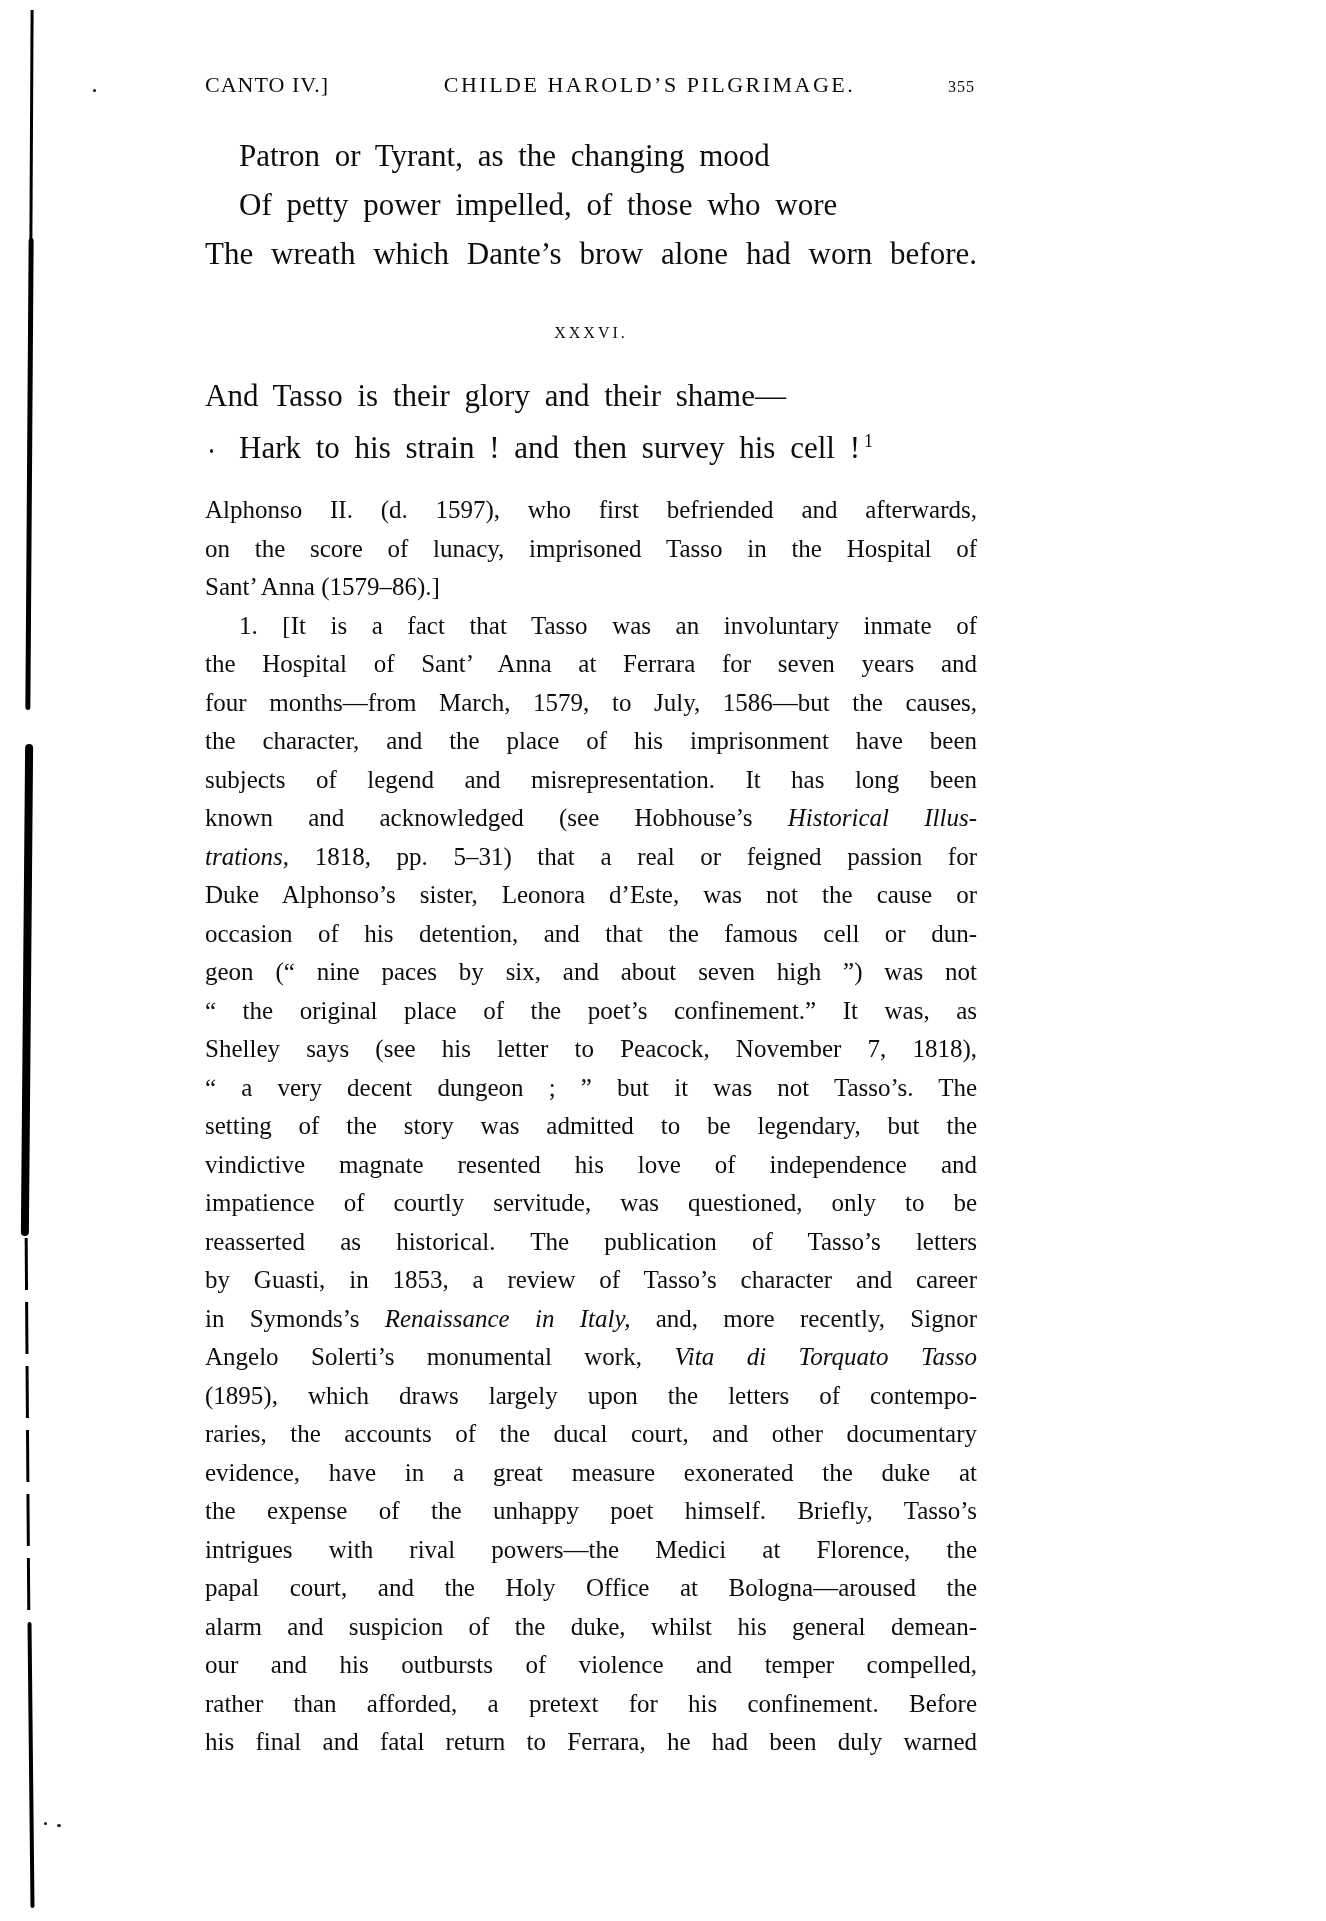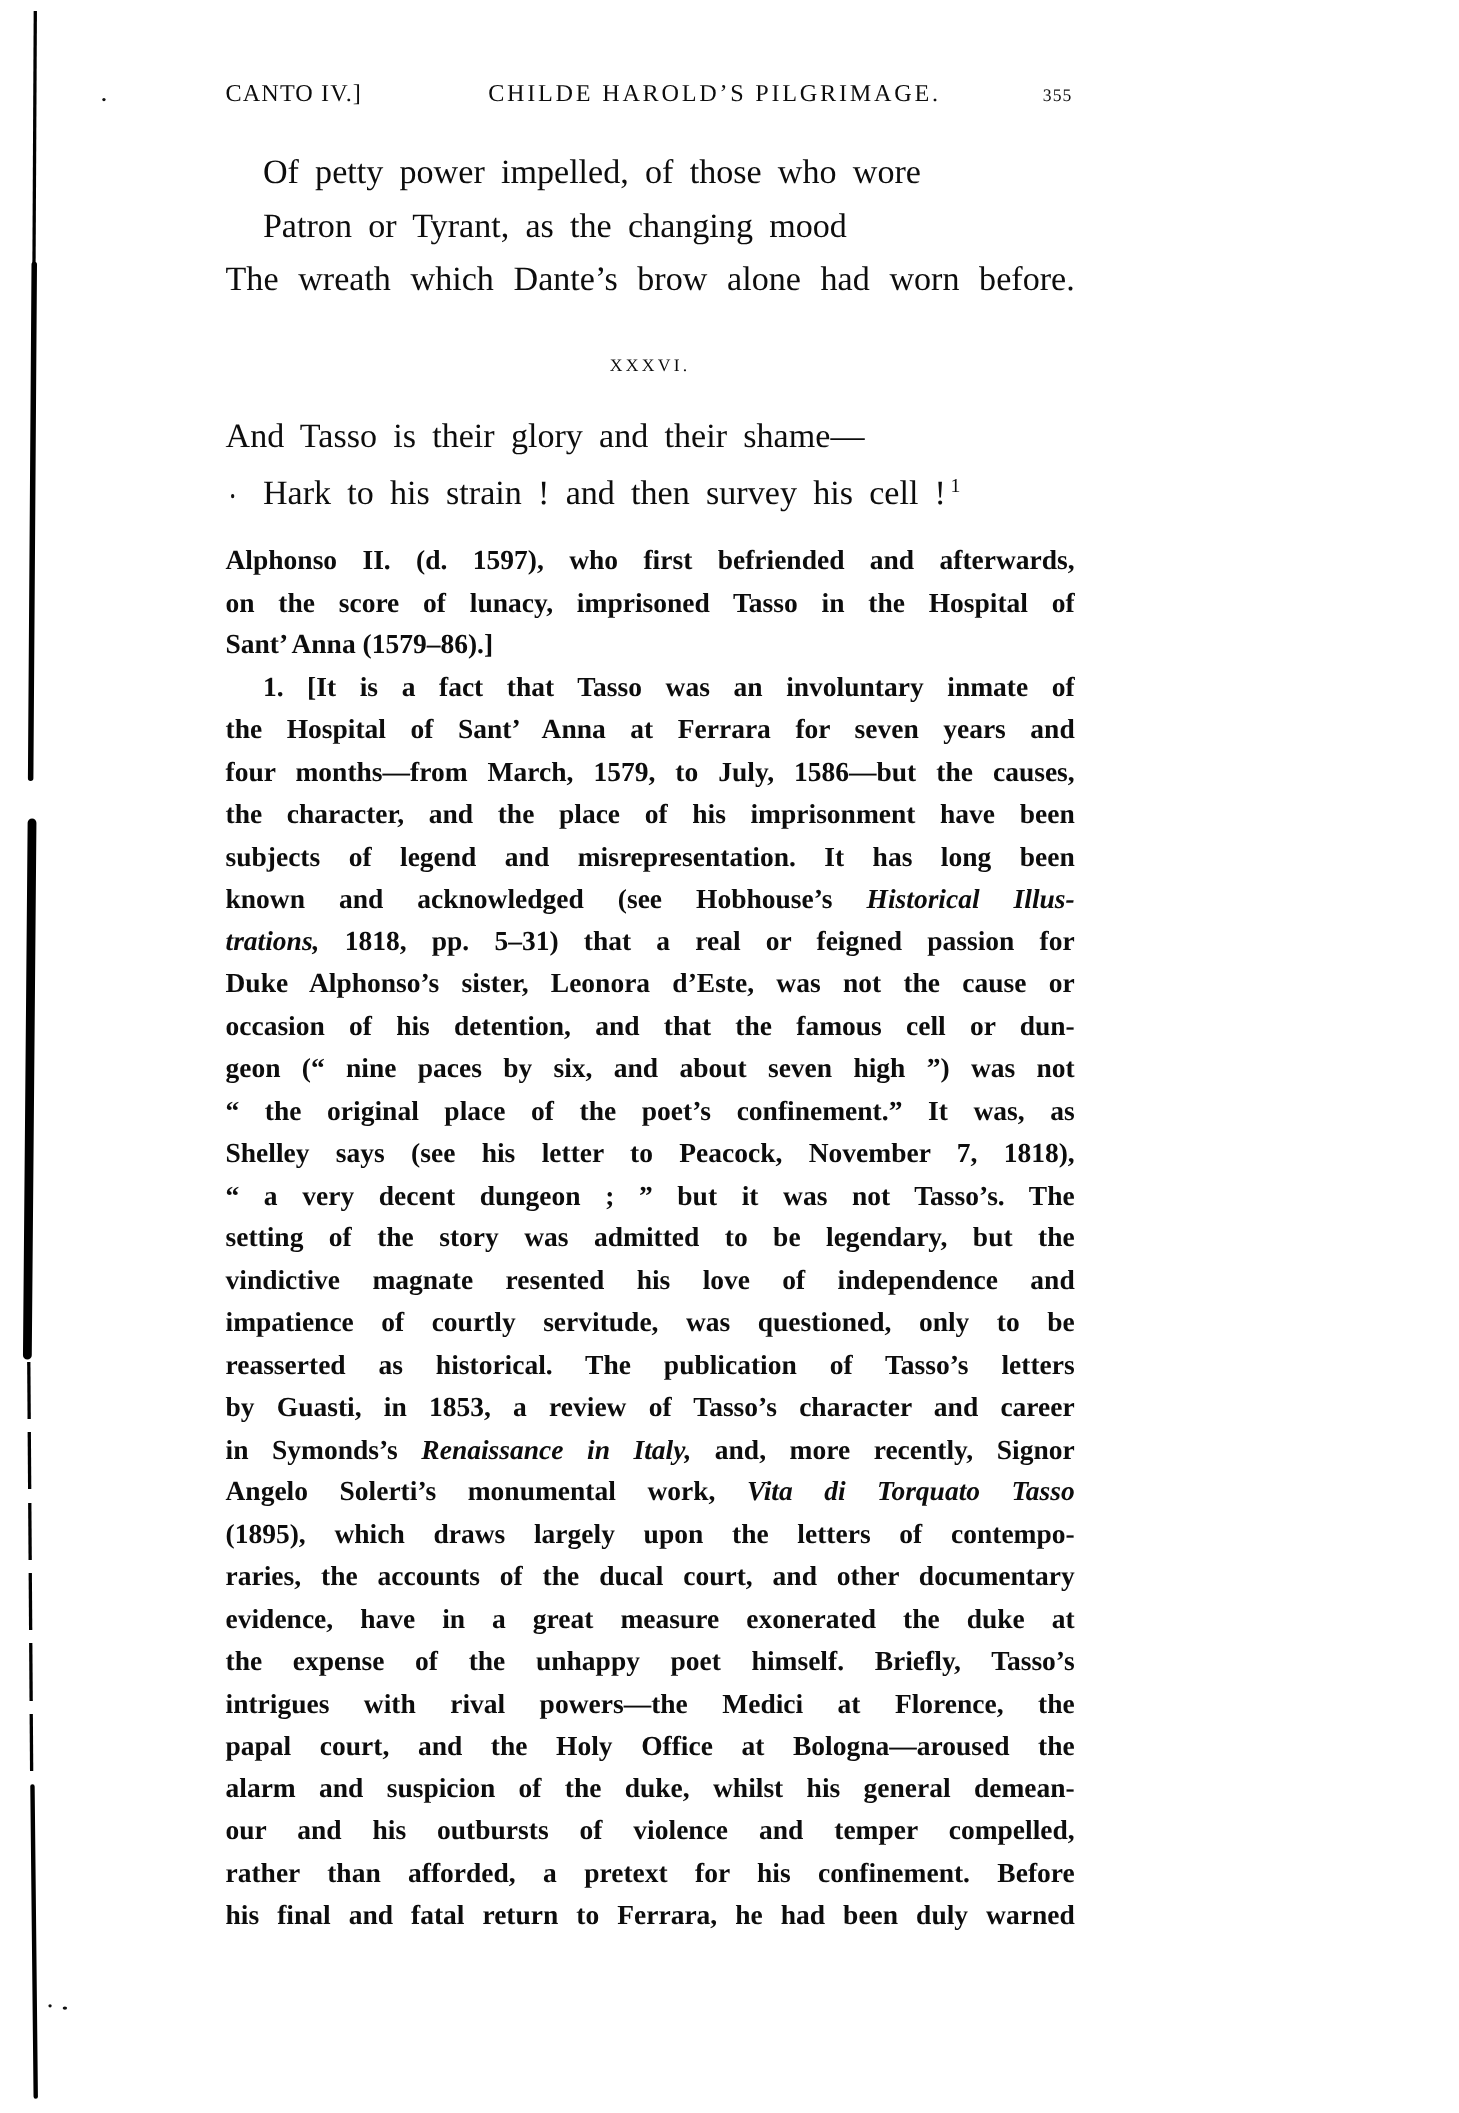--- a/index.html
+++ b/index.html
@@ -70,21 +70,20 @@
     letter-spacing: 3px;
     text-align: center;
   }
   .stanza-2 .line { line-height: 52px; }
 
   .footnote { margin: 0; }
   .footnote.cont { margin-top: 17px; }
   .footnote .line {
     font-size: 25px;
     line-height: 38.5px;
-    font-weight: bold;
   }
   em { font-style: italic; }
   sup {
     font-size: 0.58em;
     vertical-align: super;
     line-height: 0;
     margin-left: 4px;
   }
 </style>
 </head>
@@ -102,22 +101,22 @@
 
 <main class="column">
 
   <header class="page-header">
     <span class="canto">CANTO IV.]</span>
     <span class="title">CHILDE HAROLD’S PILGRIMAGE.</span>
     <span class="folio">355</span>
   </header>
 
   <section class="stanza stanza-end">
+      <div class="line indent"><span>Patron or Tyrant, as the changing mood</span></div>
       <div class="line indent"><span>Of petty power impelled, of those who wore</span></div>
-      <div class="line indent"><span>Patron or Tyrant, as the changing mood</span></div>
       <div class="line justify"><span>The wreath which Dante’s brow alone had worn before.</span></div>
     </section>
 
   <h2 class="stanza-heading">XXXVI.</h2>
 
   <section class="stanza stanza-2">
       <div class="line"><span>And Tasso is their glory and their shame—</span></div>
       <div class="line indent"><span>Hark to his strain ! and then survey his cell !</span><sup>1</sup></div>
     </section>
 

